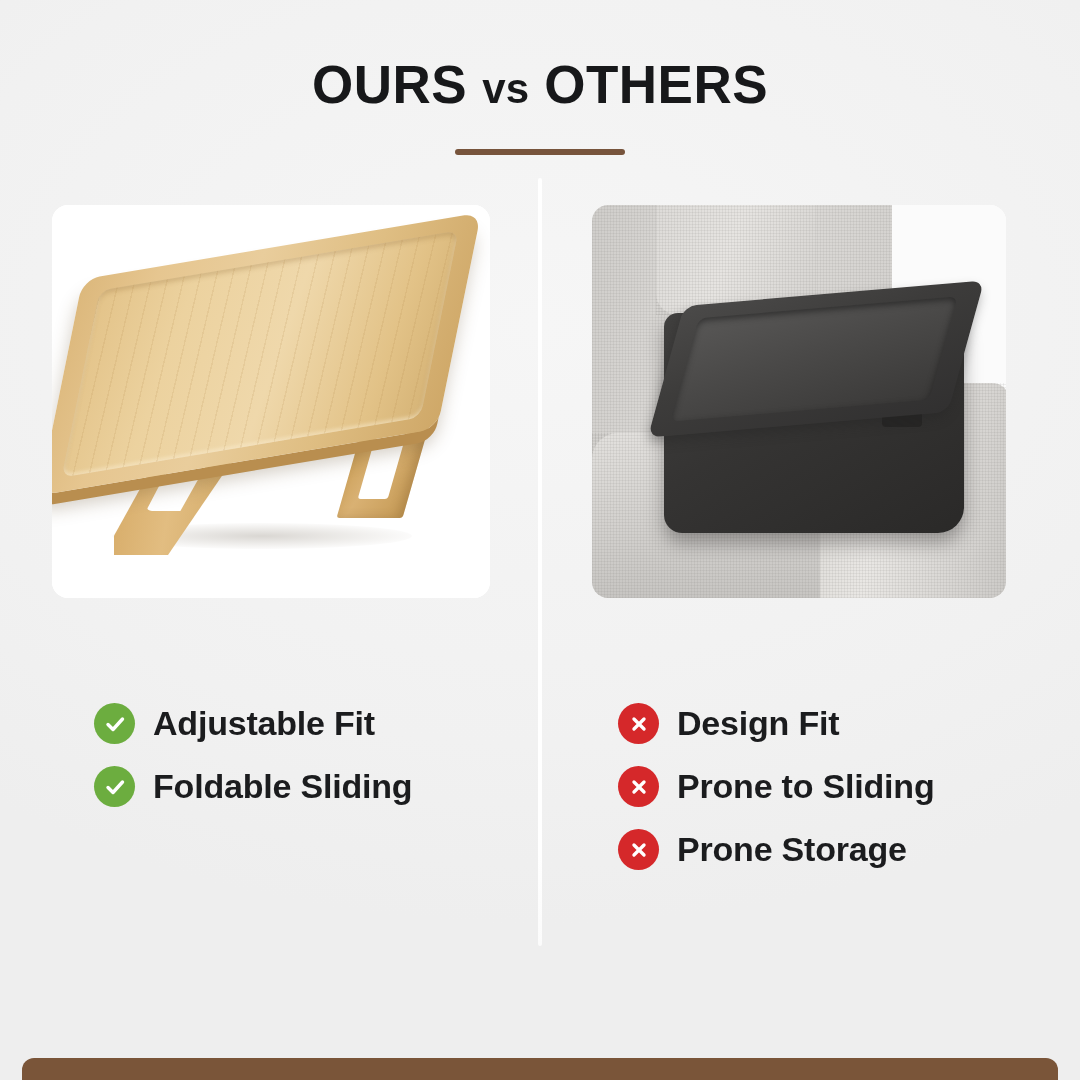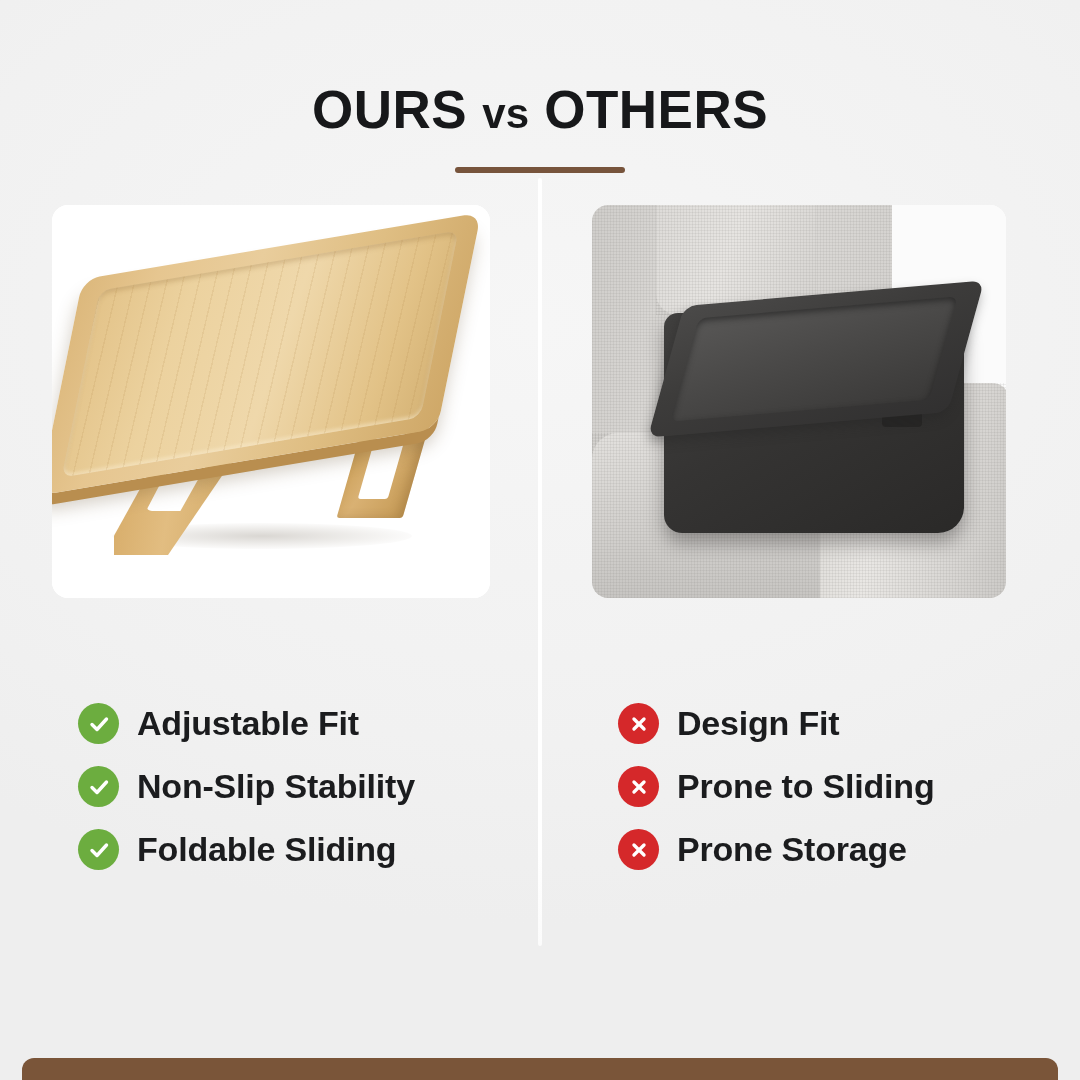--- a/index.html
+++ b/index.html
@@ -27,23 +27,22 @@
     top: 44px;
     left: 0;
     width: 1080px;
     text-align: center;
   }
   .title {
     font-size: 53px;
     font-weight: bold;
     letter-spacing: 0.5px;
     color: #17181a;
-    line-height: 68px;
+    line-height: 82px;
     white-space: nowrap;
-    margin-top: 32px;
   }
   .title .vs {
     font-size: 42px;
     font-weight: bold;
     letter-spacing: 0px;
     text-transform: lowercase;
   }
   .title-rule {
     margin: 19px auto 0 auto;
     width: 170px;
@@ -248,21 +247,21 @@
     width: 40px; height: 44px;
     background: #272625;
     border-radius: 4px;
   }
 
   
   .list {
     position: absolute;
     top: 692px;
   }
-  .list-left { left: 78px; }
+  .list-left { left: 94px; }
   .list-right { left: 618px; }
 
   .feature-row {
     display: flex;
     align-items: center;
     height: 63px;
   }
   .badge {
     flex: 0 0 auto;
     width: 41px;
@@ -352,28 +351,20 @@
 
     <div class="feature-row">
       <span class="badge badge-pro">
         <svg width="24" height="24" viewBox="0 0 24 24" aria-hidden="true">
           <path d="M5 12.5 L10 17.5 L19.5 7" fill="none" stroke="#ffffff" stroke-width="3.4" stroke-linecap="round" stroke-linejoin="round"></path>
         </svg>
       </span>
       <span class="feature-label">Adjustable Fit</span>
     </div>
 
-    <div class="feature-row">
-      <span class="badge badge-pro">
-        <svg width="24" height="24" viewBox="0 0 24 24" aria-hidden="true">
-          <path d="M5 12.5 L10 17.5 L19.5 7" fill="none" stroke="#ffffff" stroke-width="3.4" stroke-linecap="round" stroke-linejoin="round"></path>
-        </svg>
-      </span>
-      <span class="feature-label">Non-Slip Stability</span>
-    </div>
 
     <div class="feature-row">
       <span class="badge badge-pro">
         <svg width="24" height="24" viewBox="0 0 24 24" aria-hidden="true">
           <path d="M5 12.5 L10 17.5 L19.5 7" fill="none" stroke="#ffffff" stroke-width="3.4" stroke-linecap="round" stroke-linejoin="round"></path>
         </svg>
       </span>
       <span class="feature-label">Foldable Sliding</span>
     </div>
 

